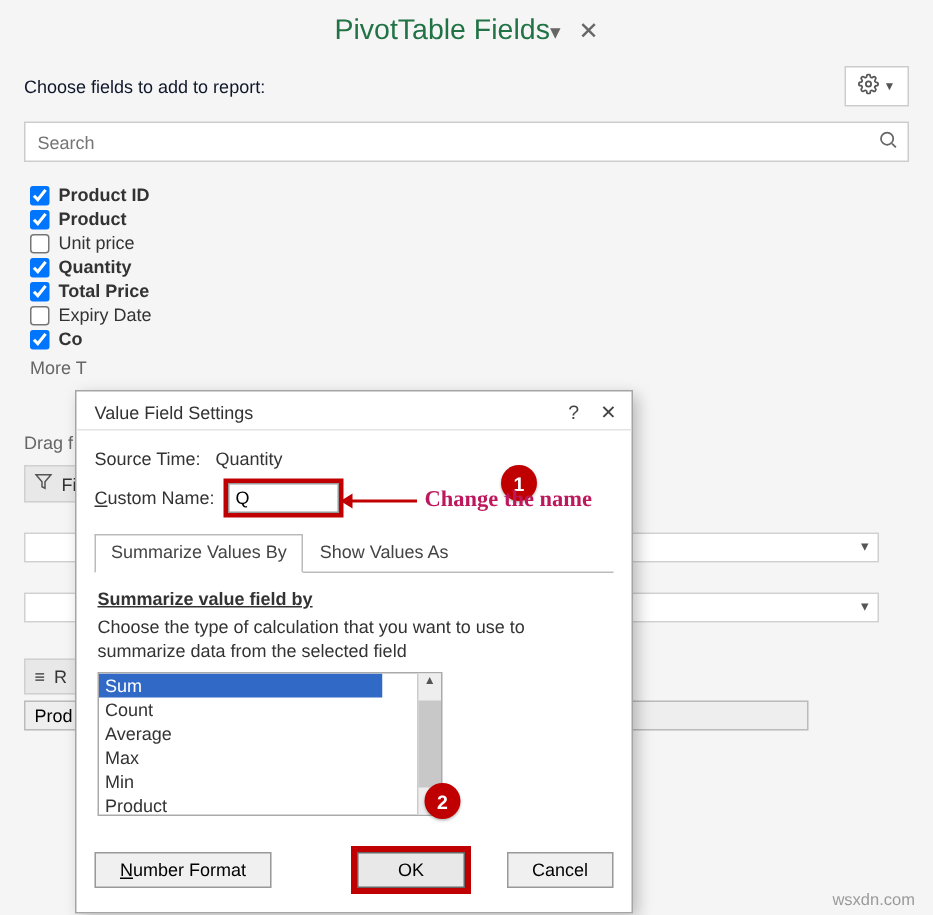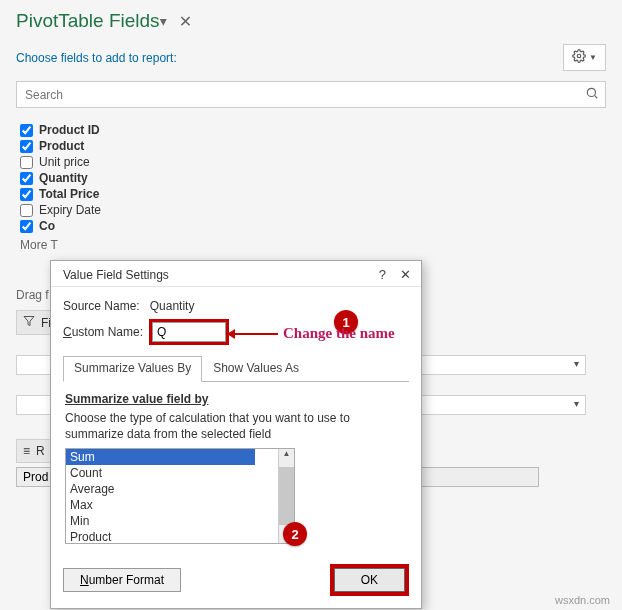--- a/index.html
+++ b/index.html
@@ -17,21 +17,21 @@
     .pane {
       width: 622px;
       height: 610px;
       background: #f5f5f5;
       padding: 10px 16px 0 16px;
       position: relative;
     }
     .pane-header {
       display: flex;
       align-items: center;
-      justify-content: flex-start;
+      justify-content: center;
       margin-bottom: 8px;
     }
     .pane-title {
       font-size: 19px;
       color: #217346;
       font-weight: normal;
     }
     .pane-tools {
       display: flex;
       gap: 12px;
@@ -43,21 +43,21 @@
       font-size: 14px;
     }
     .pane-close { font-size: 16px; font-weight: 300; }
     .subhead-row {
       display: flex;
       align-items: center;
       justify-content: space-between;
       margin-top: 12px;
       margin-bottom: 10px;
     }
-    .subhead { color: #0369a1; font-size: 12px; }
+    .subhead { color: #0f172a; font-size: 12px; }
     .gear-btn {
       border: 1px solid #ccc;
       background: #fff;
       padding: 4px 8px;
       display: flex;
       align-items: center;
       gap: 3px;
       cursor: pointer;
       font-size: 12px;
     }
@@ -414,21 +414,21 @@
 <div class="dialog">
   <div class="dlg-titlebar">
     <span>Value Field Settings</span>
     <span class="dlg-titlebar-controls">
       <span class="dlg-help">?</span>
       <span class="dlg-close">✕</span>
     </span>
   </div>
   <div class="dlg-body">
     <div class="src-row">
-      <span>Source Name:</span>&nbsp;&nbsp;
+      <span>Source Time:</span>&nbsp;&nbsp;
       <span>Quantity</span>
     </div>
     <div class="cust-row">
       <span class="cust-label"><span class="ul">C</span><span>ustom Name:</span></span>
       <span class="red-box">
         <input class="cust-input" value="Q" style="">
       </span>
     </div>
 
     <div class="tabs">
@@ -454,20 +454,21 @@
         <span>▼</span>
       </div>
     </div>
   </div>
   <div class="dlg-footer">
     <button class="btn"><span style="text-decoration:underline">N</span><span>umber Format</span></button>
     <div style="display:flex; gap:24px; align-items:center">
       <span class="btn ok-outer">
         <button class="btn ok-inner">OK</button>
       </span>
+      <button class="btn">Cancel</button>
     </div>
   </div>
 </div>
 
 <div class="anno-badge anno1">1</div>
 <div class="anno-arrow"></div>
 <div class="anno-text">Change the name</div>
 <div class="anno-badge anno2">2</div>
 
 <div class="watermark">wsxdn.com</div>

